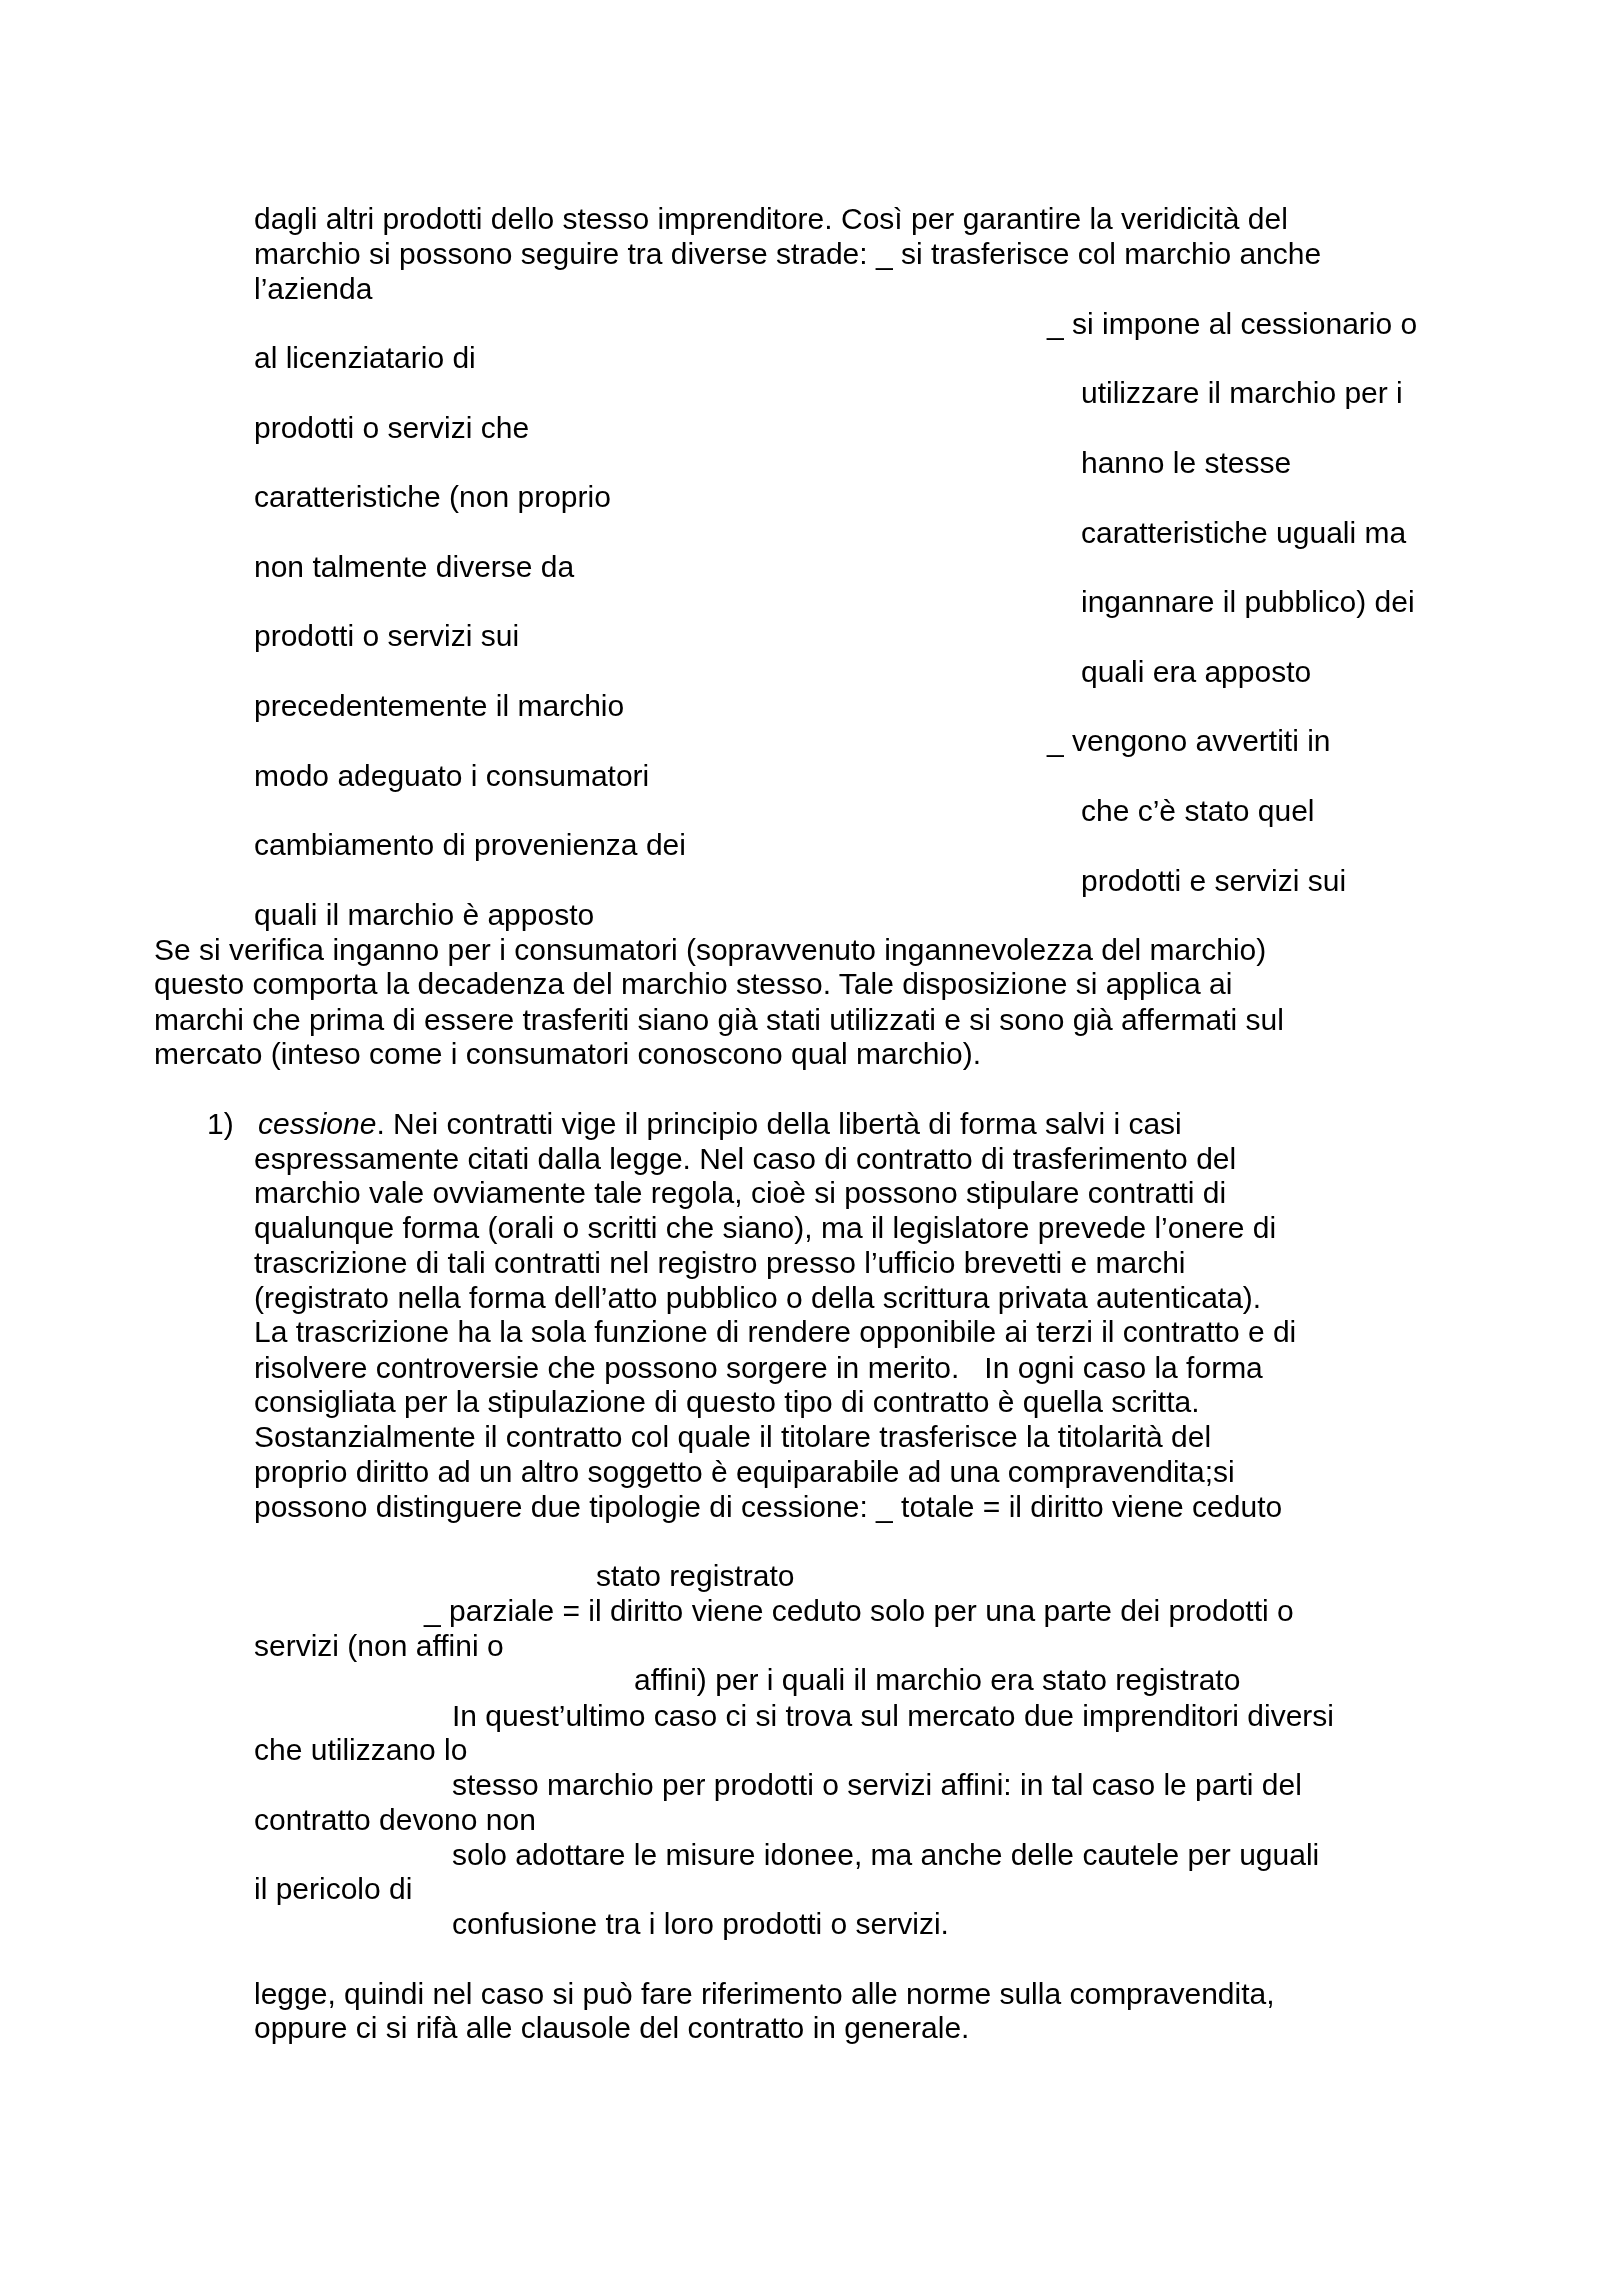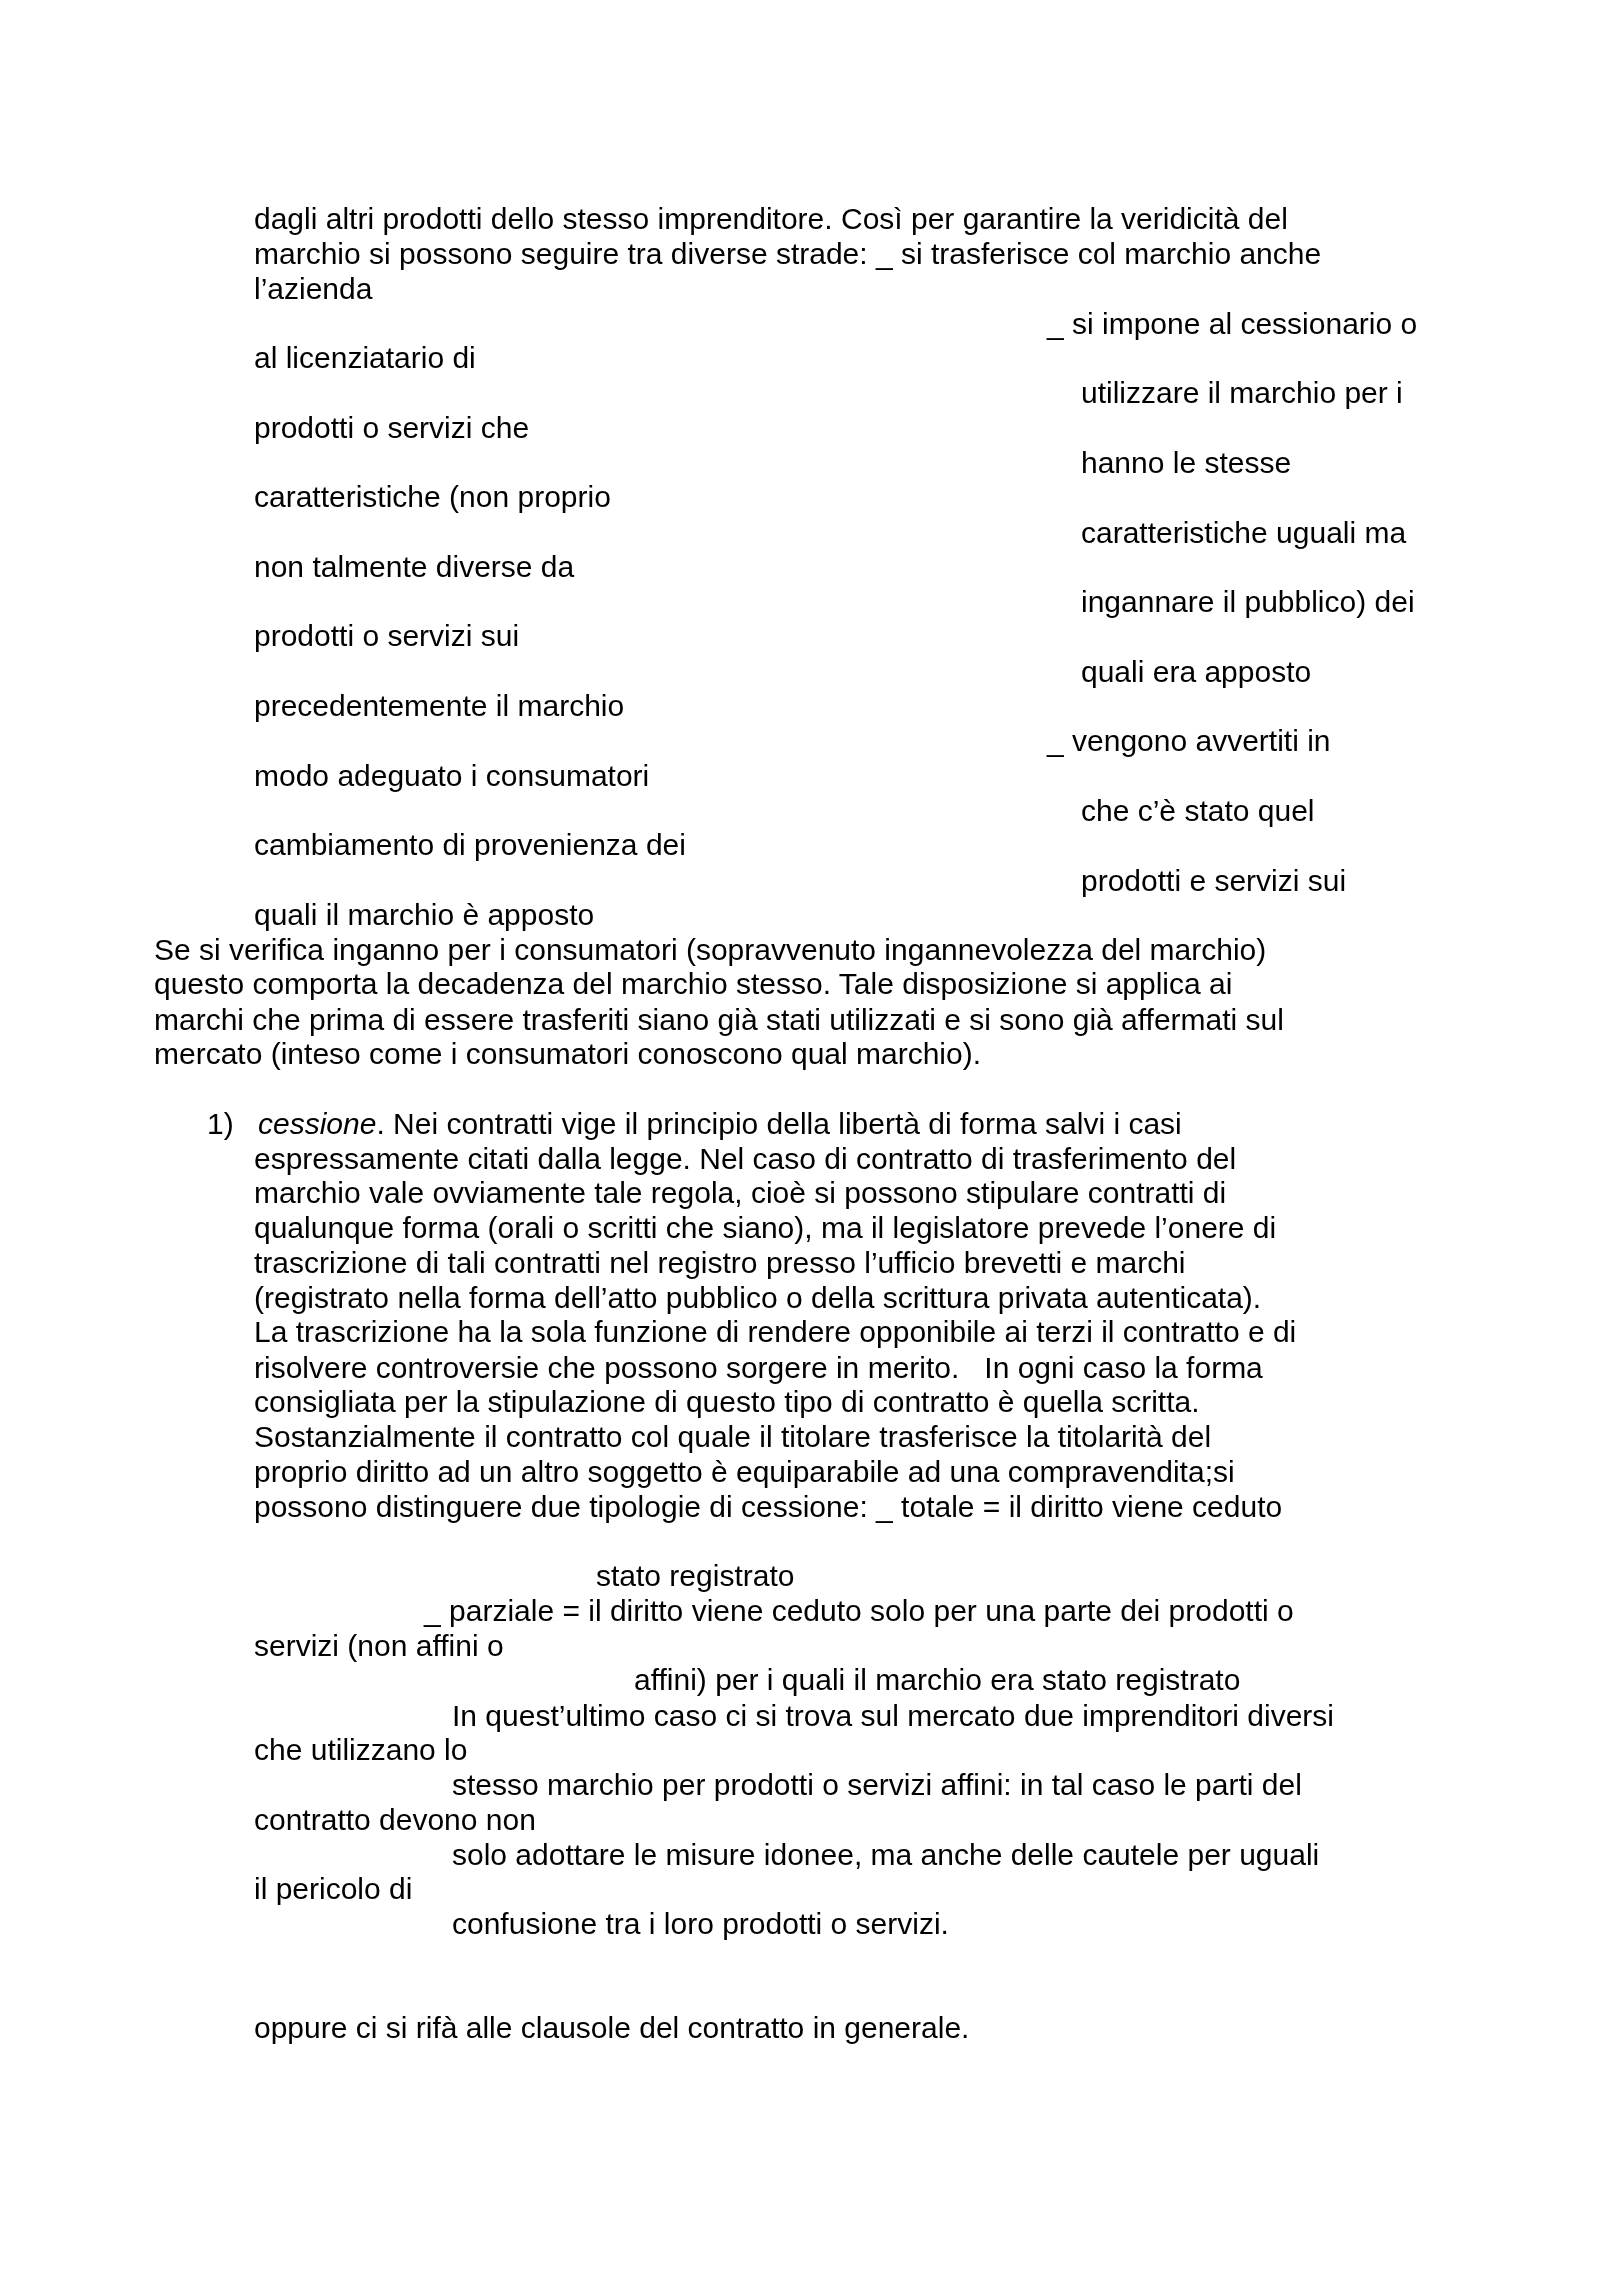--- a/index.html
+++ b/index.html
@@ -71,15 +71,16 @@
     <div class="line" style="left: 424px; top: 1593px;">_ parziale = il diritto viene ceduto solo per una parte dei prodotti o</div>
     <div class="line" style="left: 254px; top: 1628px;">servizi (non affini o</div>
     <div class="line" style="left: 634px; top: 1662px;">affini) per i quali il marchio era stato registrato</div>
     <div class="line" style="left: 452px; top: 1698px;">In quest’ultimo caso ci si trova sul mercato due imprenditori diversi</div>
     <div class="line" style="left: 254px; top: 1732px;">che utilizzano lo</div>
     <div class="line" style="left: 452px; top: 1767px;">stesso marchio per prodotti o servizi affini: in tal caso le parti del</div>
     <div class="line" style="left: 254px; top: 1802px;">contratto devono non</div>
     <div class="line" style="left: 452px; top: 1837px;">solo adottare le misure idonee, ma anche delle cautele per uguali</div>
     <div class="line" style="left: 254px; top: 1871px;">il pericolo di</div>
     <div class="line" style="left: 452px; top: 1906px;">confusione tra i loro prodotti o servizi.</div>
+    <div class="line" style="left: 254px; top: 1976px;">legge, quindi nel caso si può fare riferimento alle norme sulla compravendita,</div>
     <div class="line" style="left: 254px; top: 2010px;">oppure ci si rifà alle clausole del contratto in generale.</div>
   </div>
 
 
 </body></html>

